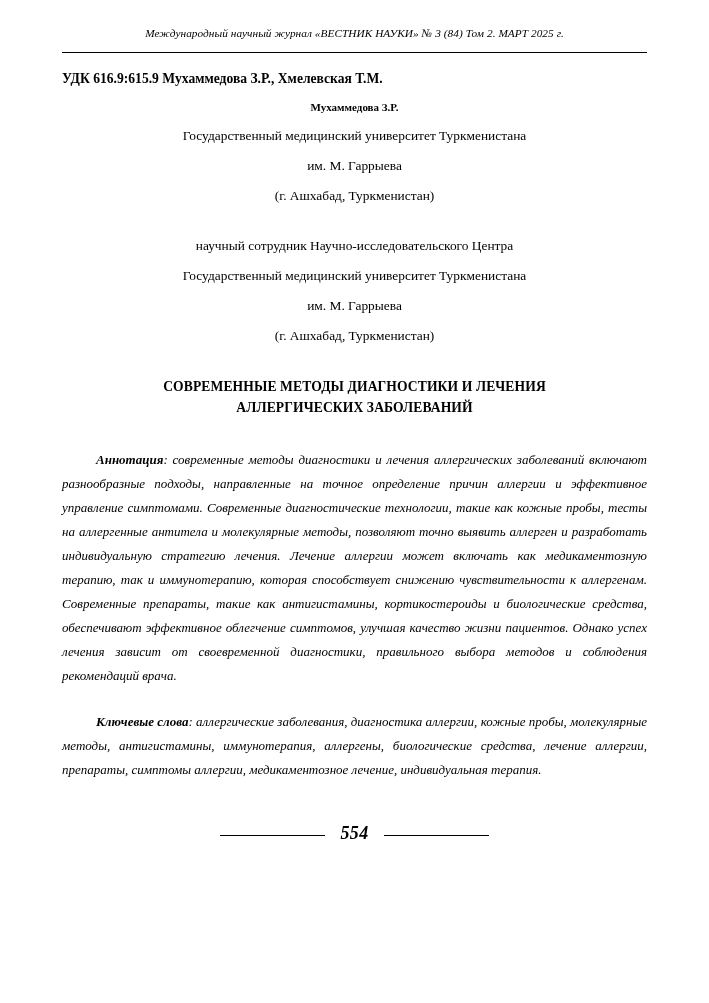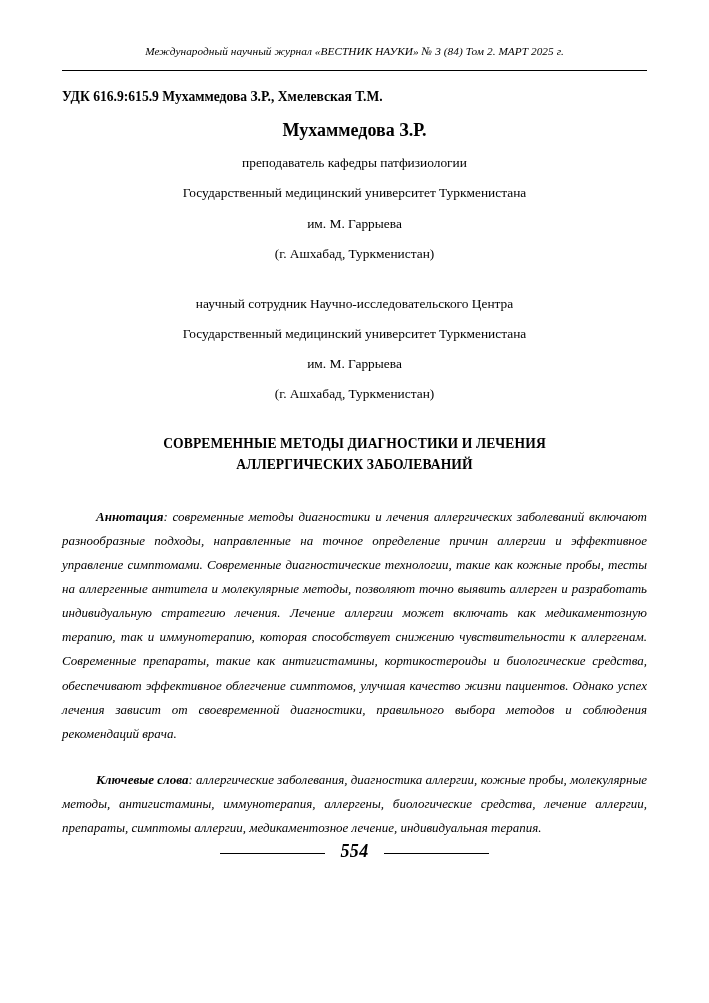--- a/index.html
+++ b/index.html
@@ -14,21 +14,20 @@
     color: #000000;
     position: relative;
     overflow: hidden;
   }
   .page {
     width: 709px;
     height: 872px;
     box-sizing: border-box;
     padding: 22px 62px 16px 62px;
     position: relative;
-    margin-top: 18px;
   }
 
   
   .running-head {
     font-style: italic;
     font-size: 11.3px;
     text-align: center;
     line-height: 1.3;
     margin-top: 4px;
     letter-spacing: 0.05px;
@@ -45,21 +44,21 @@
     margin-top: 17px;
     font-size: 13.6px;
     font-weight: bold;
     text-align: left;
     line-height: 1.35;
   }
   .udk-line .authors-inline {
     font-weight: bold;
   }
   .author-name {
-    font-size: 18px;
+    font-size: 11px;
     font-weight: bold;
     text-align: center;
     margin-top: 12px;
     line-height: 1.35;
   }
   .affil {
     font-size: 13.4px;
     text-align: center;
     margin-top: 12px;
     line-height: 1.35;
@@ -128,21 +127,20 @@
 
   <div class="running-head">Международный научный журнал «ВЕСТНИК НАУКИ» № 3 (84) Том 2. МАРТ 2025 г.</div>
   <hr class="rule">
 
   <div class="udk-line">
     <span>УДК 616.9:615.9</span>
     <span class="authors-inline">Мухаммедова З.Р., Хмелевская Т.М.</span>
   </div>
 
   <div class="author-name">Мухаммедова З.Р.</div>
-  <div class="affil">преподаватель кафедры патфизиологии</div>
   <div class="affil">Государственный медицинский университет Туркменистана</div>
   <div class="affil">им. М. Гаррыева</div>
   <div class="affil">(г. Ашхабад, Туркменистан)</div>
 
   <div class="block-gap-2"></div>
 
   <div class="affil">научный сотрудник Научно-исследовательского Центра</div>
   <div class="affil">Государственный медицинский университет Туркменистана</div>
   <div class="affil">им. М. Гаррыева</div>
   <div class="affil">(г. Ашхабад, Туркменистан)</div>

